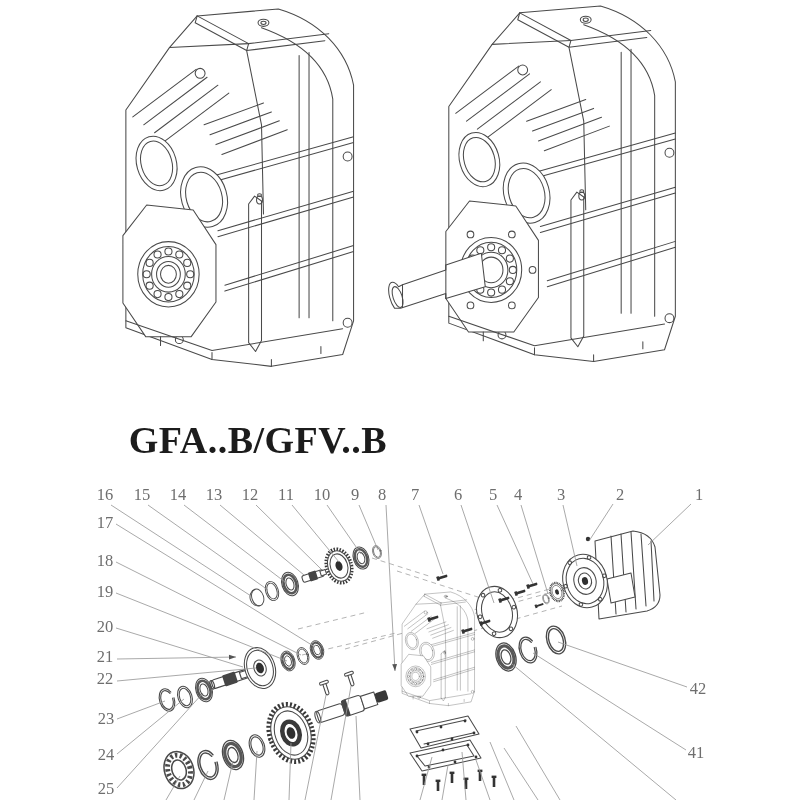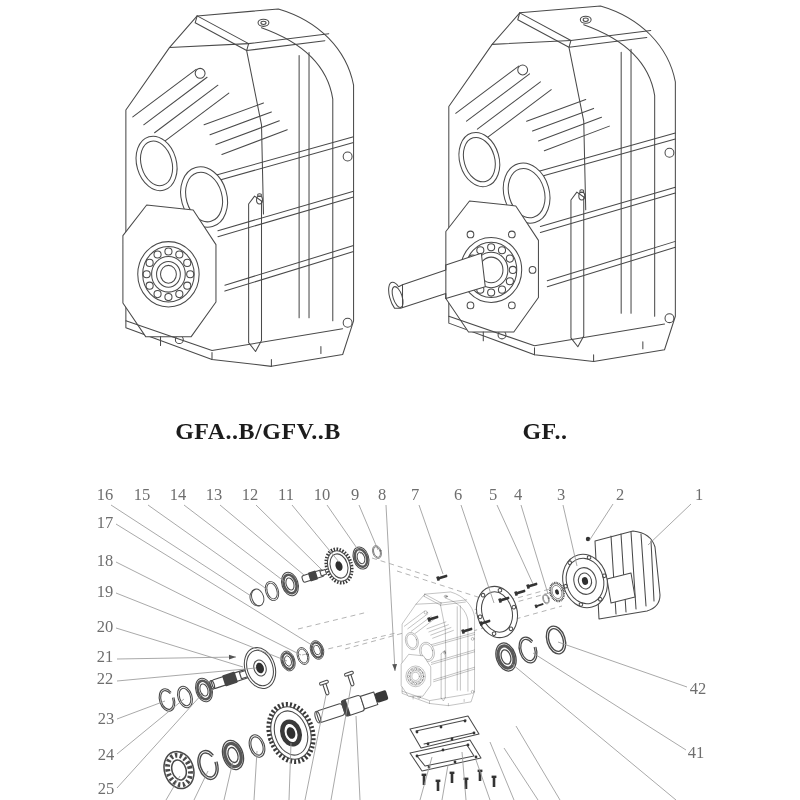--- a/index.html
+++ b/index.html
@@ -1,18 +1,18 @@
 <!DOCTYPE html>
 <html><head>
 <meta charset="utf-8">
 <style>
   html,body{margin:0;padding:0;background:#ffffff;}
   #page{position:relative;width:800px;height:800px;background:#ffffff;overflow:hidden;
         font-family:"Liberation Serif",serif;}
-  .model-label{position:absolute;font-weight:bold;color:#1c1c1c;font-size:24px;
+  .model-label{position:absolute;font-weight:bold;color:#1c1c1c;font-size:38px;
         letter-spacing:.5px;text-align:center;white-space:nowrap;}
   #label-left{left:118px;top:418px;width:280px;}
   #label-right{left:455px;top:418px;width:180px;}
   svg{position:absolute;left:0;top:0;}
   .ln{fill:none;stroke:#4a4a4a;stroke-width:1.05;stroke-linejoin:round;stroke-linecap:round;}
   .lnf{fill:#ffffff;stroke:#4a4a4a;stroke-width:1.05;stroke-linejoin:round;}
   .dk{fill:#2f2f2f;stroke:none;}
   .dashln{fill:none;stroke:#ababab;stroke-width:0.9;stroke-dasharray:5 4;}
   .leader{stroke:#9a9a9a;stroke-width:0.85;fill:none;}
   .callout-num{font-family:"Liberation Serif",serif;font-size:16.5px;fill:#6e6e6e;}
@@ -221,21 +221,20 @@
 
       <g>
         <path class="lnf" d="M46,254 L10,266 L10,271 L-34,286 L-38,288 A5,12 -18 0 0 -42,310 L-36,310 L10,295 L10,300 L50,288 Z"></path>
         <path class="ln" d="M10,266 L10,300 M-34,286 L-34,309"></path>
         <ellipse class="ln" cx="-39" cy="298.5" rx="4.6" ry="11" transform="rotate(-18 -39 298.5)"></ellipse>
       </g>
     </g>
   </svg>
 
   <div class="model-label" id="label-left">GFA..B/GFV..B</div>
-  <div class="model-label" id="label-right">GF..</div>
 
   <svg width="800" height="800" viewBox="0 0 800 800">
 
     <g>
       <path class="dashln" d="M345,649 L582,584"></path>
       <path class="dashln" d="M372,558 L432,577"></path>
       <path class="dashln" d="M397,571 L484,599"></path>
       <path class="dashln" d="M455,636 L562,606"></path>
       <path class="dashln" d="M466,612 L568,584"></path>
       <path class="dashln" d="M302,655 L396,633"></path>

